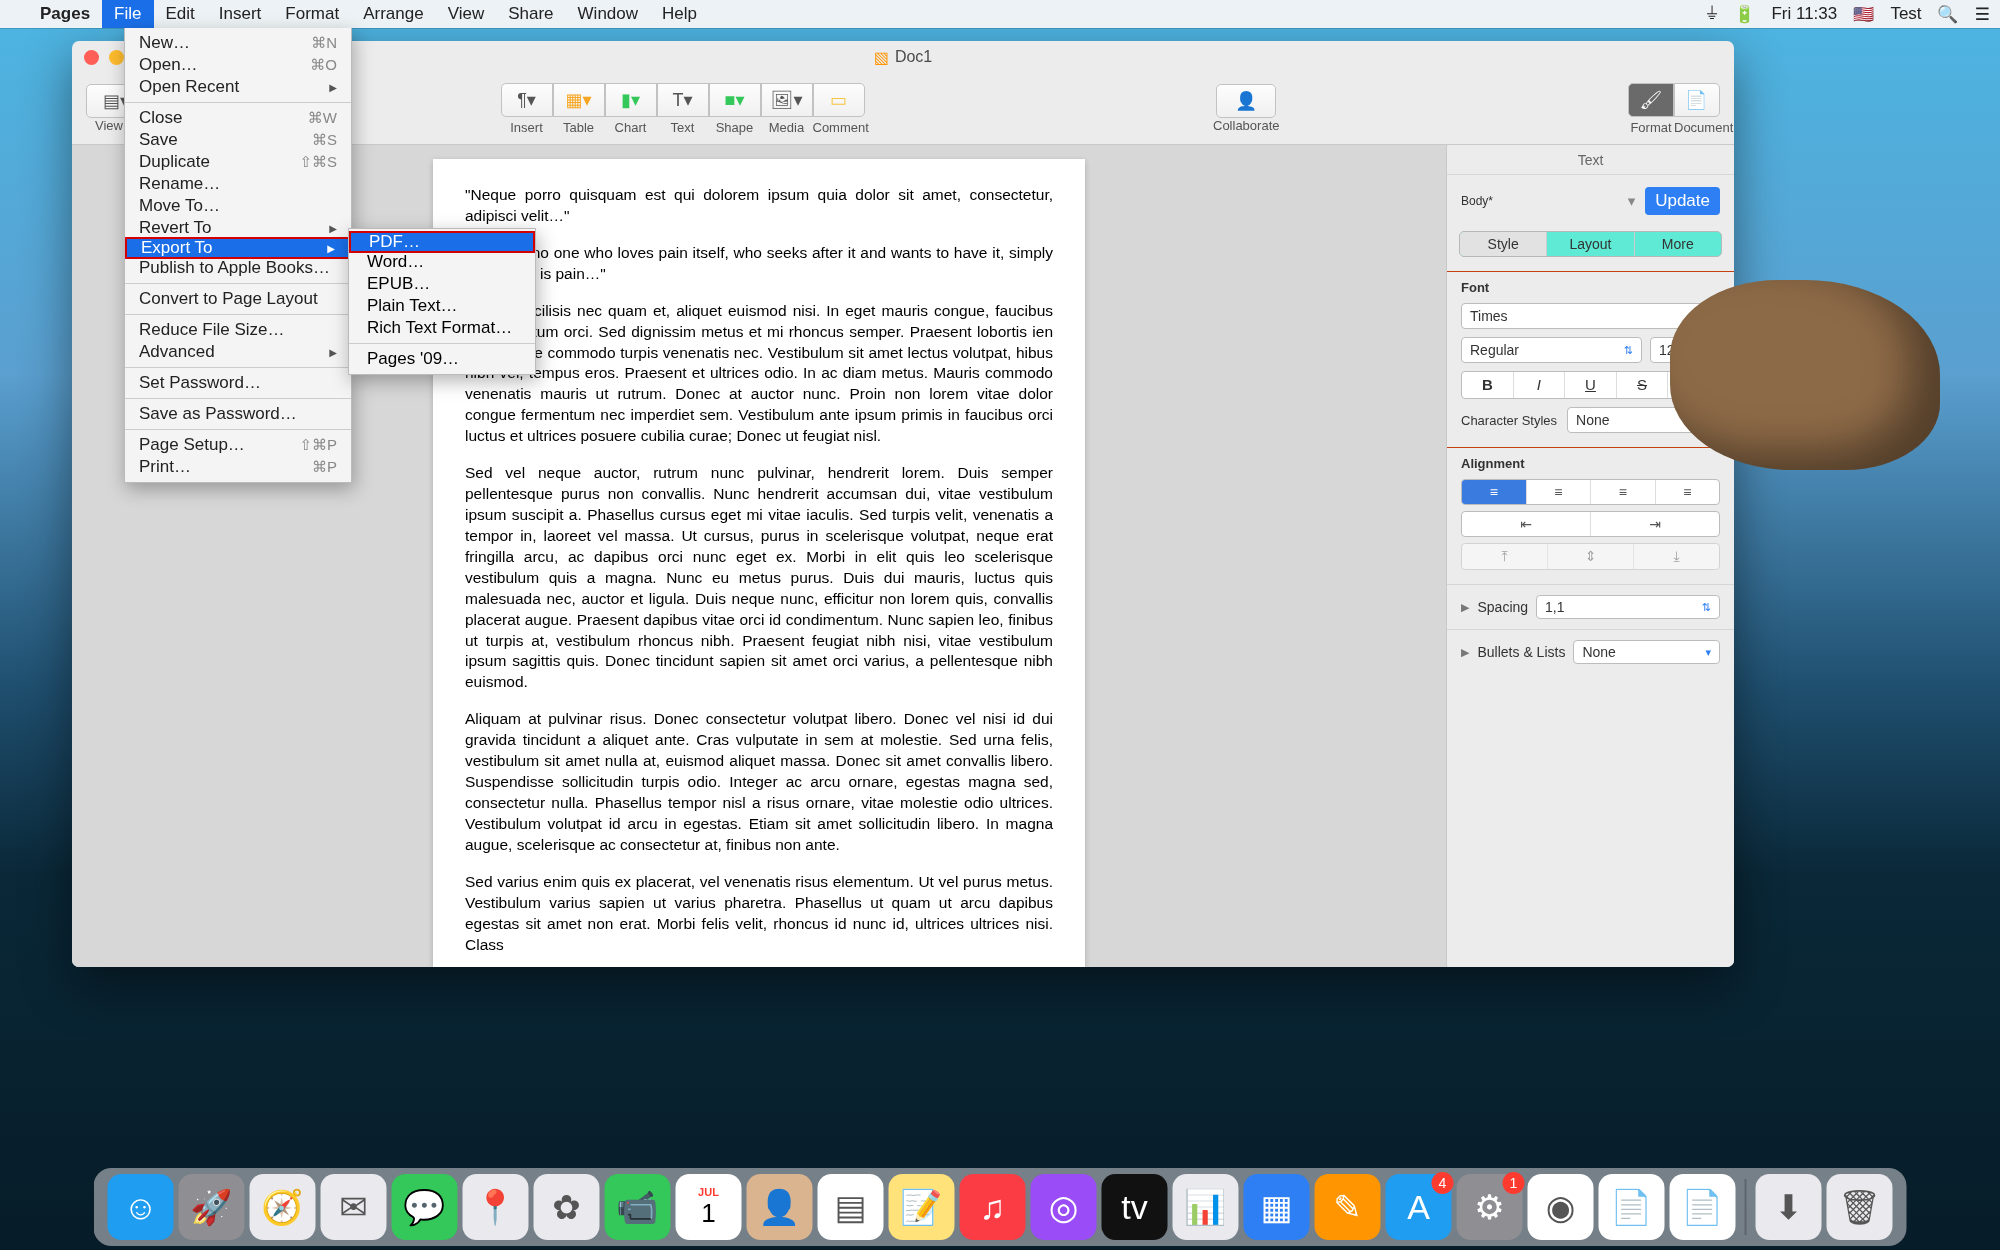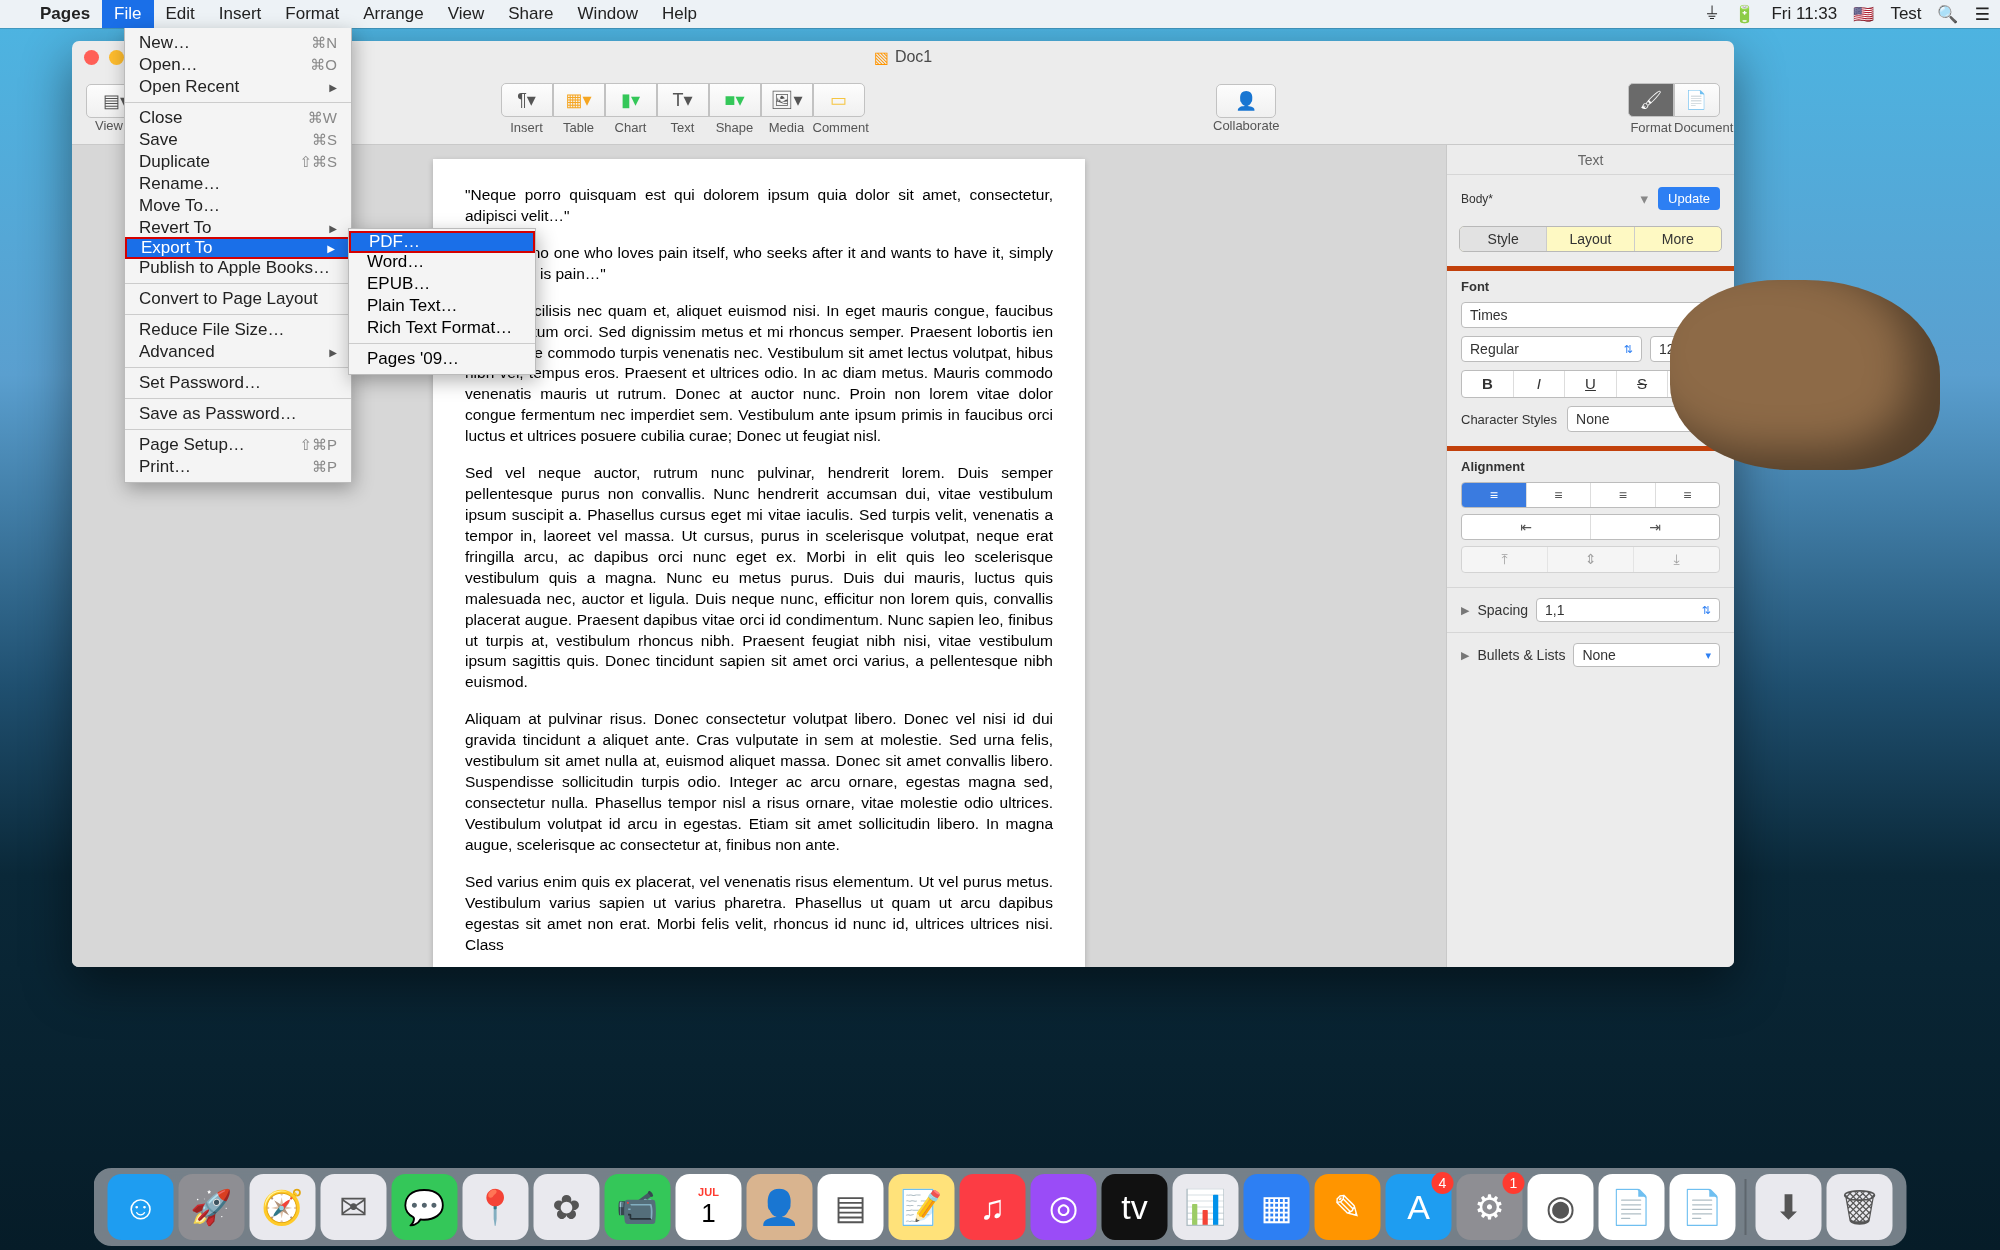--- a/index.html
+++ b/index.html
@@ -49,26 +49,26 @@
 
 .content{position:absolute;top:104px;bottom:0;left:0;right:288px;background:#d7d7d7;display:flex;justify-content:center;overflow:hidden;}
 .page{width:652px;background:#fff;margin-top:14px;box-shadow:0 2px 6px rgba(0,0,0,.2);padding:26px 32px;font-family:"Times New Roman",serif;font-size:15.5px;line-height:1.35;color:#000;}
 .page p{margin-bottom:16px;text-align:justify;}
 
 .inspector{position:absolute;top:104px;right:0;bottom:0;width:288px;background:#ececec;border-left:1px solid #c9c9c9;font-size:15px;color:#333;}
 .insp-title{height:30px;display:flex;align-items:center;justify-content:center;font-size:14px;color:#666;border-bottom:1px solid #d6d6d6;}
 .style-row{display:flex;align-items:center;padding:12px 14px;gap:10px;}
 .style-name{flex:1;font-size:12px;}
 .dd-caret{color:#888;}
-.update{background:#2d7ff3;color:#fff;border:none;border-radius:4px;padding:4px 10px;font-size:13px;}
-.tabs3{display:flex;margin:4px 12px 14px;border:1px solid #b8b8b8;border-radius:5px;overflow:hidden;background:#fef9c3;}
+.update{background:#2d7ff3;color:#fff;border:none;border-radius:4px;padding:4px 10px;font-size:17px;}
+.tabs3{display:flex;margin:4px 12px 14px;border:1px solid #b8b8b8;border-radius:5px;overflow:hidden;background:#5eead4;}
 .tabs3 div{flex:1;text-align:center;padding:4px 0;font-size:14px;border-right:1px solid #ccc;}
 .tabs3 div:last-child{border-right:none;}
 .tabs3 .active{background:#e2e2e2;}
-.section{padding:8px 14px;border-top:5px solid #c2410c;}
+.section{padding:8px 14px;border-top:1px solid #c2410c;}
 .section h4{font-size:13px;font-weight:600;margin-bottom:8px;color:#333;}
 .field{width:100%;height:26px;border:1px solid #bcbcbc;border-radius:4px;background:#fff;padding:0 8px;font-size:14px;display:flex;align-items:center;justify-content:space-between;margin-bottom:8px;}
 .field .arr{color:#2d7ff3;font-size:11px;}
 .row2{display:flex;gap:8px;}
 .row2 .field{flex:1;}
 .btngrid{display:flex;border:1px solid #bcbcbc;border-radius:4px;overflow:hidden;background:#fff;margin-bottom:8px;}
 .btngrid div{flex:1;text-align:center;padding:4px 0;border-right:1px solid #ddd;font-size:15px;}
 .btngrid div:last-child{border-right:none;}
 .btngrid .b{font-weight:700;} .btngrid .i{font-style:italic;} .btngrid .u{text-decoration:underline;} .btngrid .s{text-decoration:line-through;}
 .cs-row{display:flex;align-items:center;gap:10px;margin:6px 0;}

